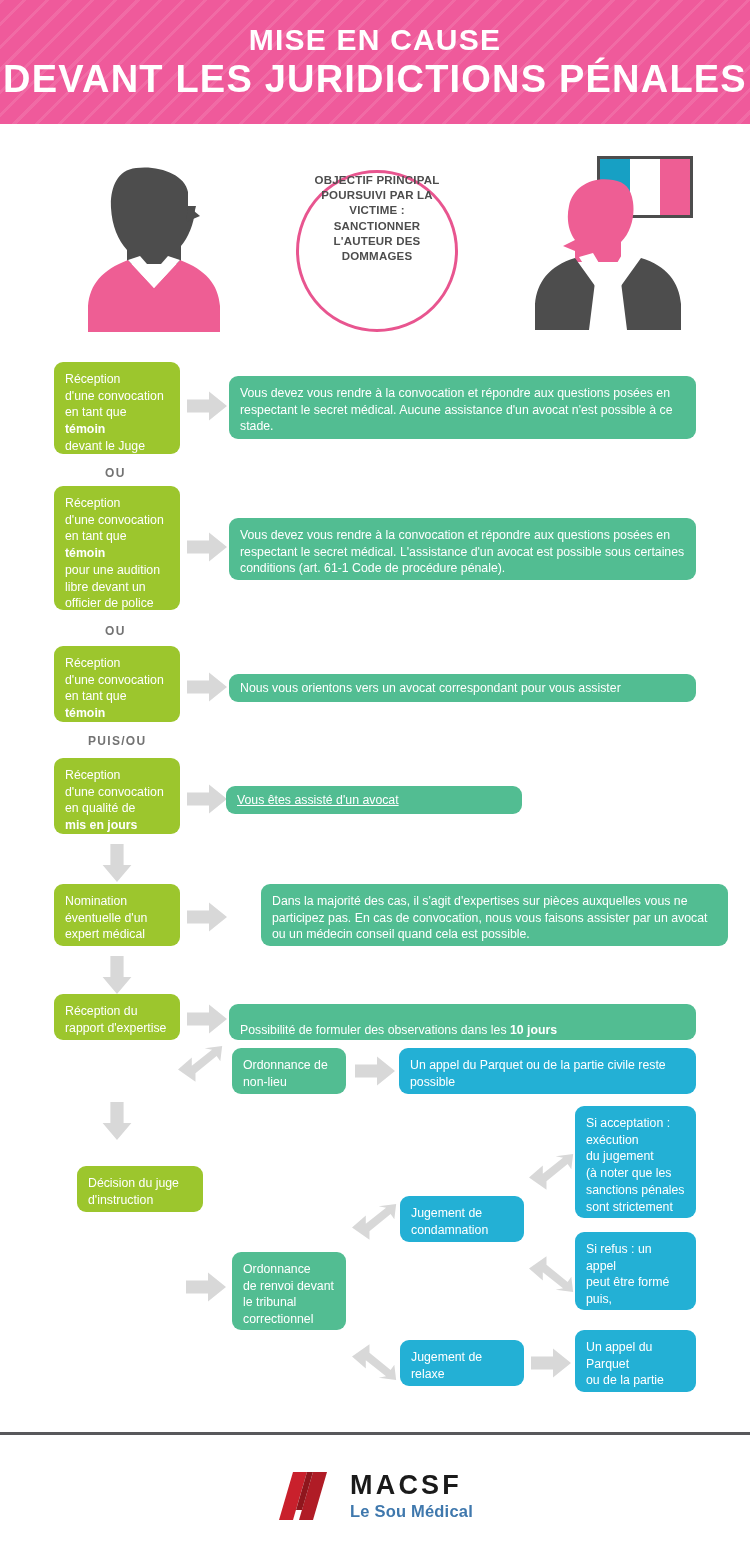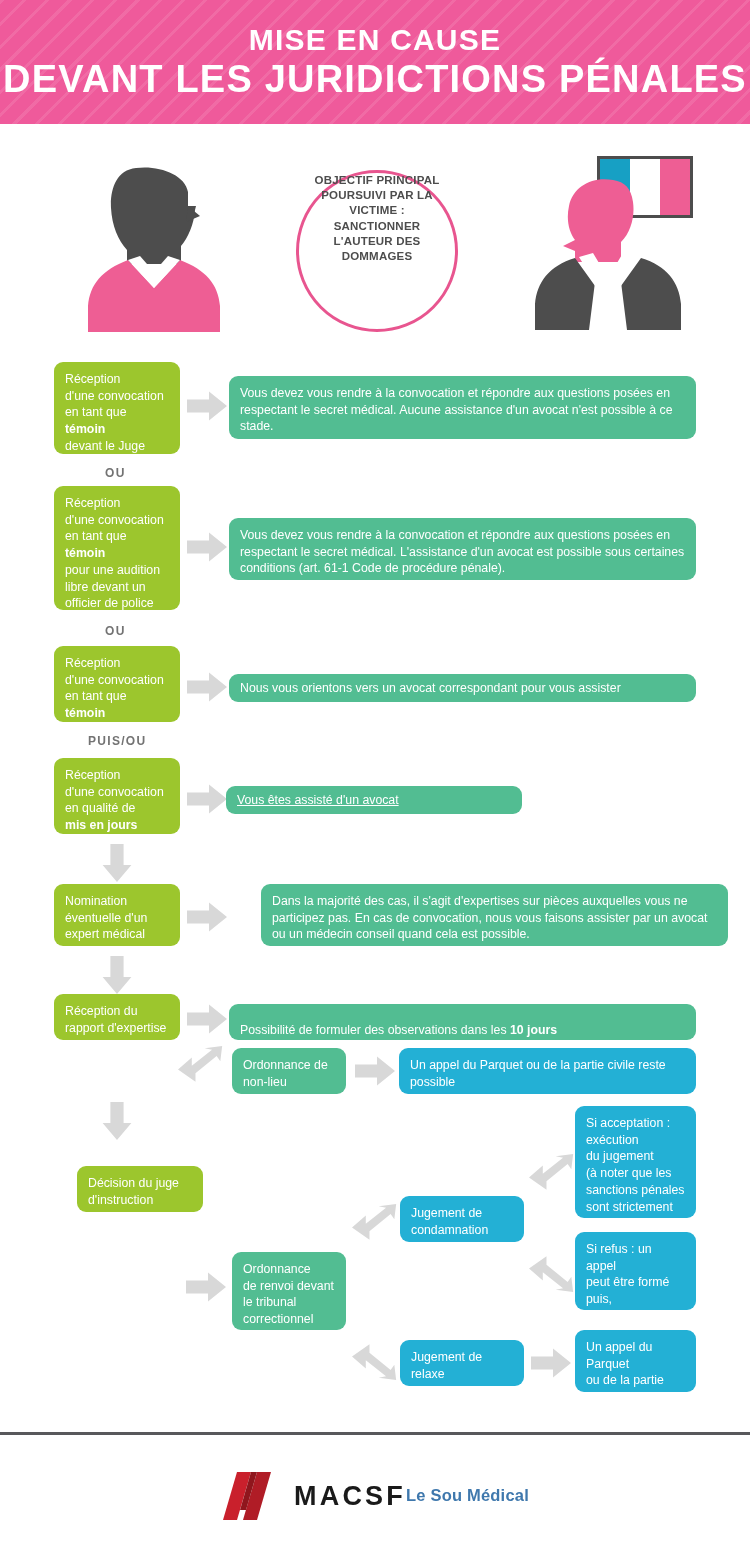--- a/index.html
+++ b/index.html
@@ -78,21 +78,21 @@
   }
   .arrow.diag-dn{
     clip-path:polygon(0% 38%,30% 70%,30% 48%,74% 90%,58% 94%,96% 100%,92% 60%,84% 74%,38% 28%,38% 6%);
   }
 
   
   .rule{position:absolute;left:0;top:1432px;width:750px;height:3px;background:#58585b;}
   .footer{position:absolute;left:0;top:1455px;width:750px;height:95px;
           display:flex;align-items:flex-start;justify-content:center;}
   .logo{display:flex;align-items:center;gap:11px;margin-top:15px;}
-  .logo-text{display:flex;flex-direction:row;line-height:1;justify-content:space-between;}
+  .logo-text{display:flex;flex-direction:column;line-height:1;justify-content:space-between;}
   .logo-macsf{font-size:27px;font-weight:bold;color:#1a1a1a;letter-spacing:3.2px;}
   .logo-sou{font-size:16.5px;font-weight:bold;color:#3f78ad;letter-spacing:.2px;margin-top:4px;}
 </style>
 </head>
 <body>
 
 <div class="page">
 
   <div class="header">
     <div class="line l1">MISE EN CAUSE</div>

